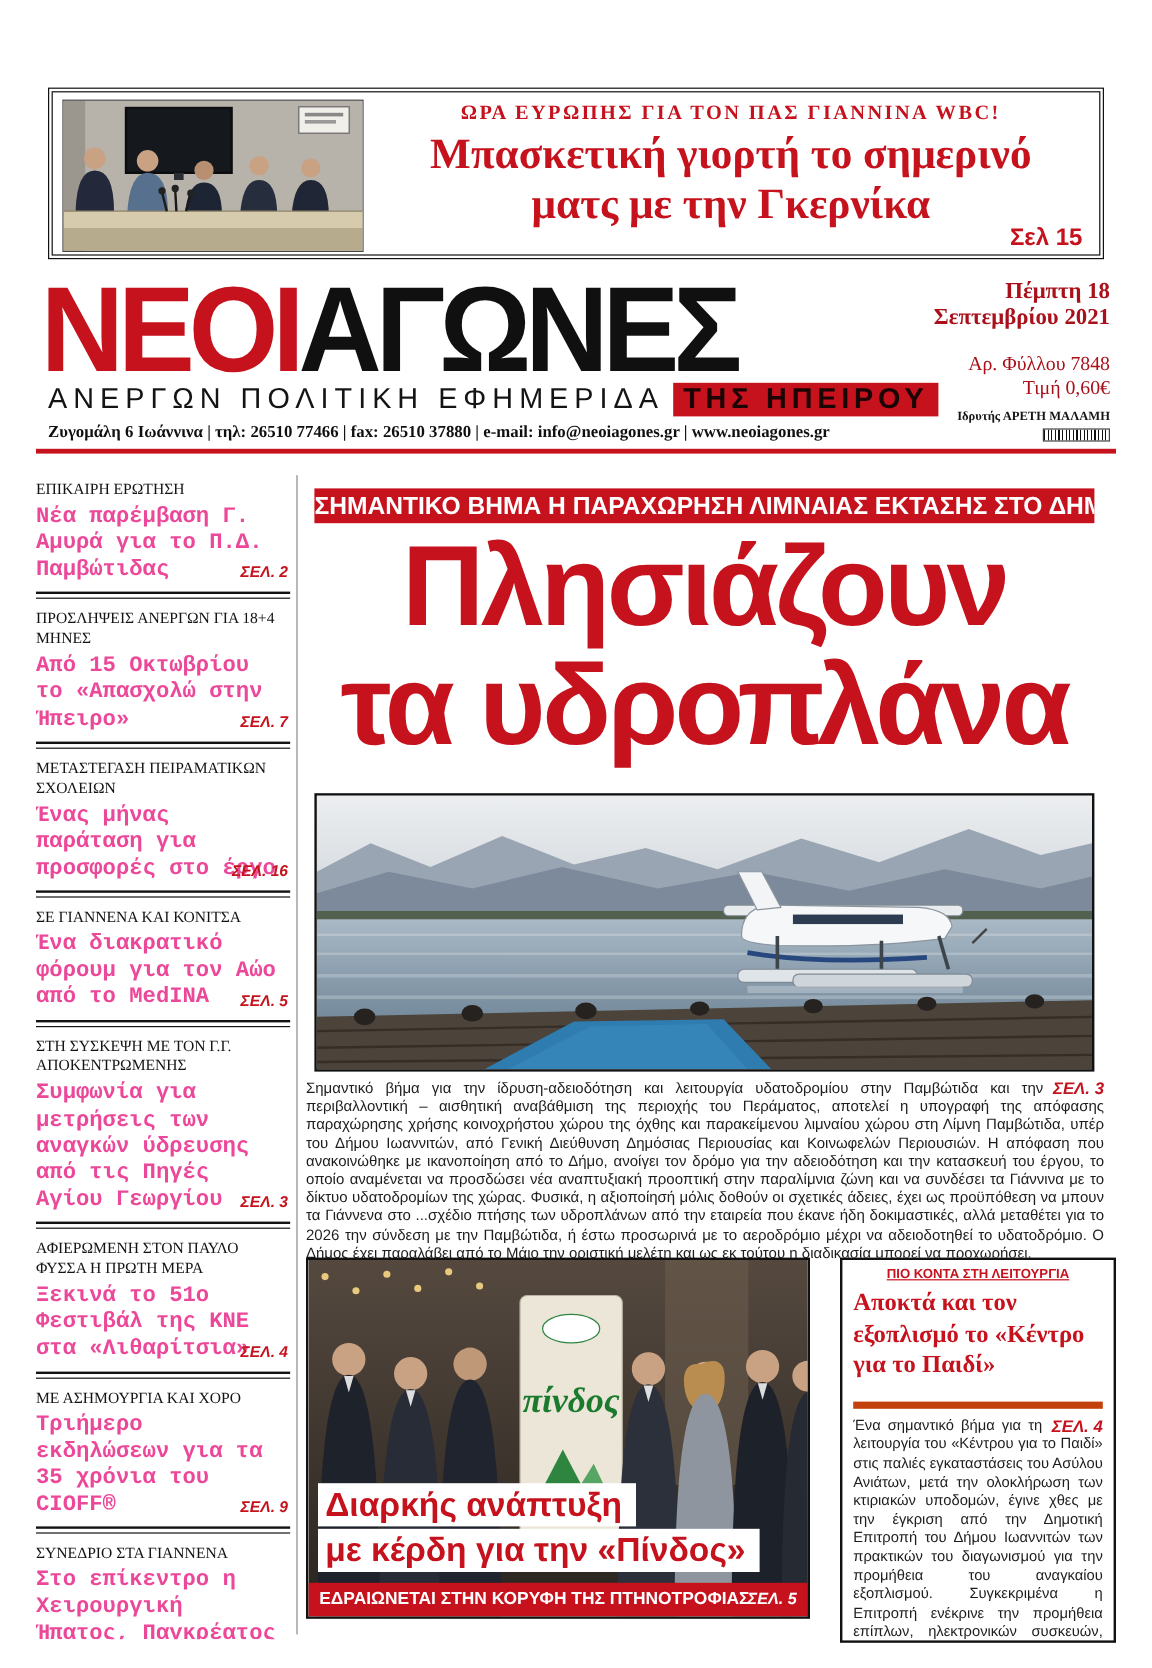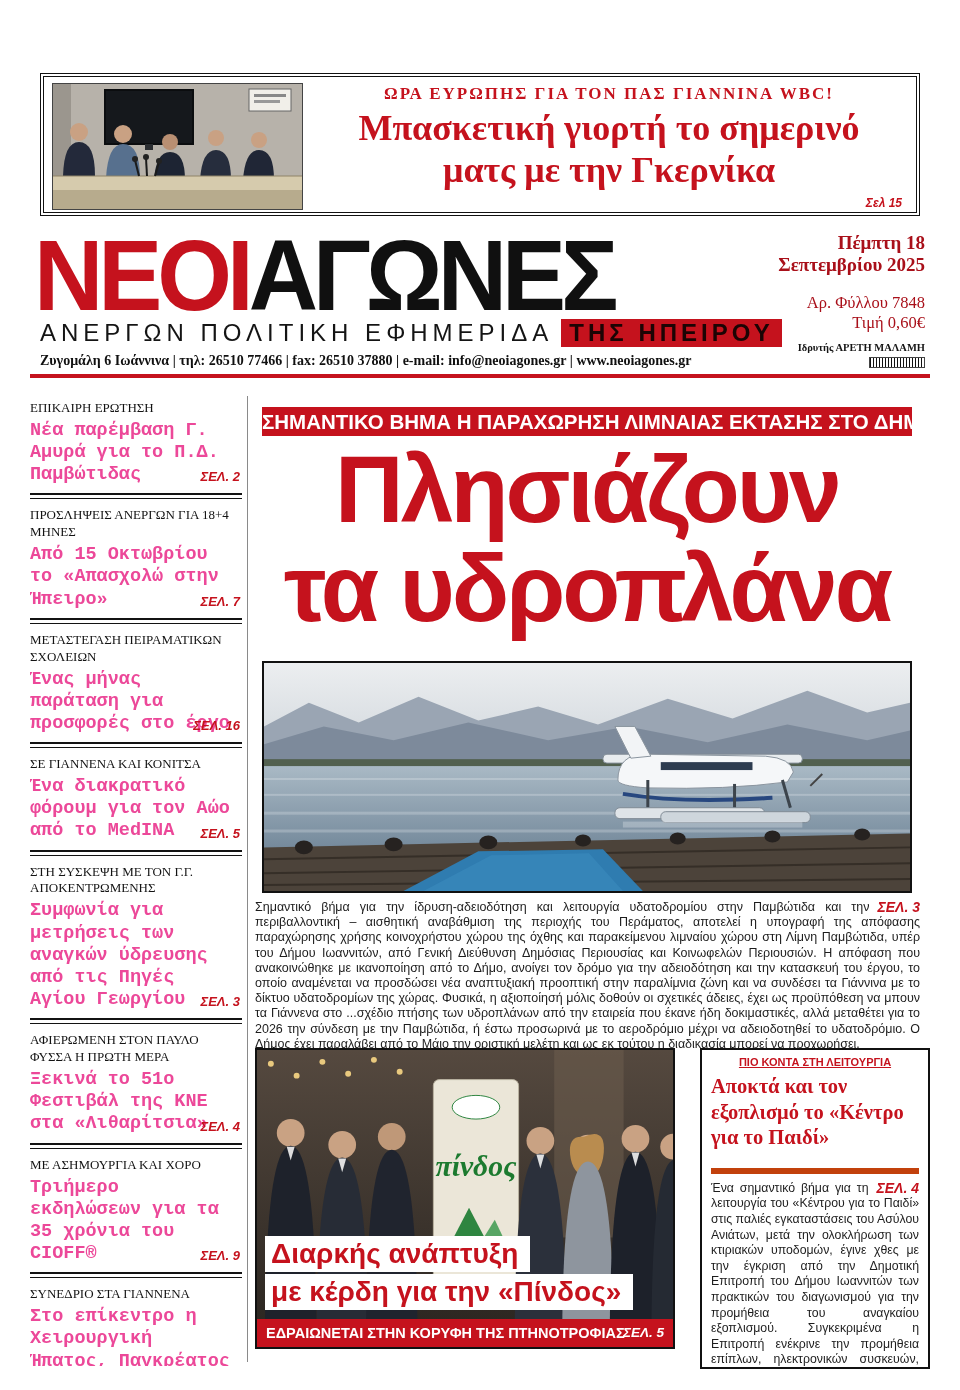--- a/index.html
+++ b/index.html
@@ -6,21 +6,21 @@
   html,body{background:#ffffff}
   #page{position:relative;width:960px;height:1390px;background:#fff;margin:16px auto;
         font-family:"Liberation Sans",sans-serif;color:#111;overflow:hidden}
 
   
   .top-banner{position:absolute;left:40px;top:57px;width:880px;height:143px;border:4px double #111;background:#fff}
   .tb-photo{position:absolute;left:8px;top:6px;width:251px;height:127px;border:1px solid #444;overflow:hidden}
   .tb-text{position:absolute;left:268px;top:2px;right:10px;bottom:2px;text-align:center}
   .tb-kicker{font-family:"Liberation Serif",serif;font-weight:bold;font-size:17px;letter-spacing:2px;color:var(--red);margin-top:5px;white-space:nowrap}
   .tb-head{font-family:"Liberation Serif",serif;font-weight:bold;font-size:36px;line-height:1.16;color:var(--red);margin-top:4px}
-  .tb-ref{position:absolute;right:4px;bottom:0;font-weight:bold;font-style:italic;font-size:12px;color:var(--red)}
+  .tb-ref{position:absolute;right:4px;bottom:0;font-weight:bold;font-size:20px;color:var(--red)}
 
   
   .logo{position:absolute;left:34px;top:210px;white-space:nowrap;font-weight:bold;font-size:96px;line-height:94px;letter-spacing:-5px;transform:scaleY(1.05);transform-origin:top left}
   .logo .red{color:var(--red)} .logo .blk{color:#101010}
   .mast-sub{position:absolute;left:40px;top:303px;white-space:nowrap;font-size:24px;letter-spacing:5px;color:#141414}
   .mast-badge{display:inline-block;background:var(--red);color:#1c0404;font-weight:bold;padding:0 8px;margin-left:8px;letter-spacing:4px}
   .mast-right{position:absolute;right:35px;top:216px;width:170px;text-align:right;font-family:"Liberation Serif",serif}
   .mr-date{font-weight:bold;font-size:19px;line-height:1.15;color:var(--dark-red)}
   .mr-issue{margin-top:17px;font-size:16.5px;color:var(--dark-red)}
   .mr-price{font-size:16.5px;color:var(--dark-red)}
@@ -114,21 +114,21 @@
     </div>
   </div>
 
   <div class="logo"><span class="red">ΝΕΟΙ</span><span class="blk">ΑΓΩΝΕΣ</span></div>
   <div class="mast-sub">
     <span>ΑΝΕΡΓΩΝ ΠΟΛΙΤΙΚΗ ΕΦΗΜΕΡΙΔΑ</span><span class="mast-badge">ΤΗΣ ΗΠΕΙΡΟΥ</span>
   </div>
   <div class="mast-right">
     <div class="mr-date">
       <span>Πέμπτη 18</span><br>
-      <span>Σεπτεμβρίου 2025</span>
+      <span>Σεπτεμβρίου 2021</span>
     </div>
     <div class="mr-issue">Αρ. Φύλλου 7848</div>
     <div class="mr-price">Τιμή 0,60€</div>
     <div class="mr-founder">Ιδρυτής ΑΡΕΤΗ ΜΑΛΑΜΗ</div>
     <div class="barcode"></div>
   </div>
   <div class="contact">Ζυγομάλη 6 Ιωάννινα | τηλ: 26510 77466 | fax: 26510 37880 | e-mail: info@neoiagones.gr | www.neoiagones.gr</div>
   <div class="red-rule"></div>
 
   <div class="sidebar">

